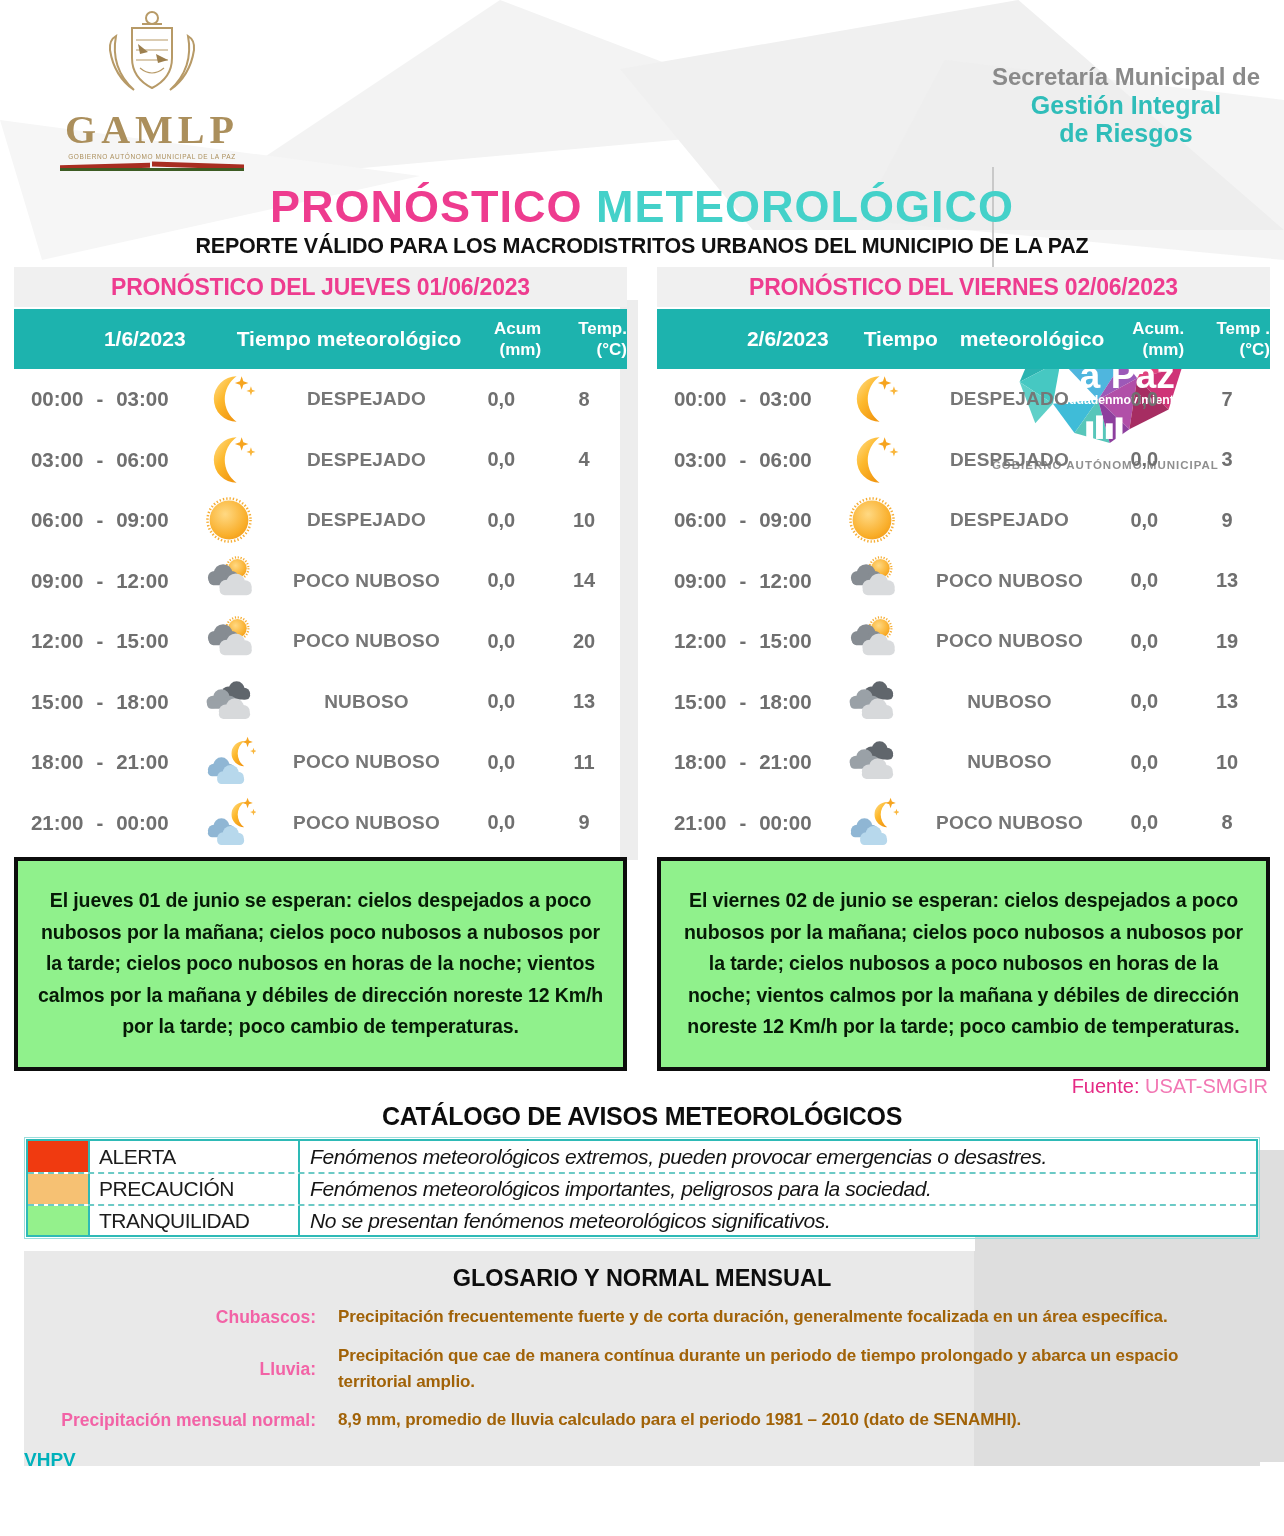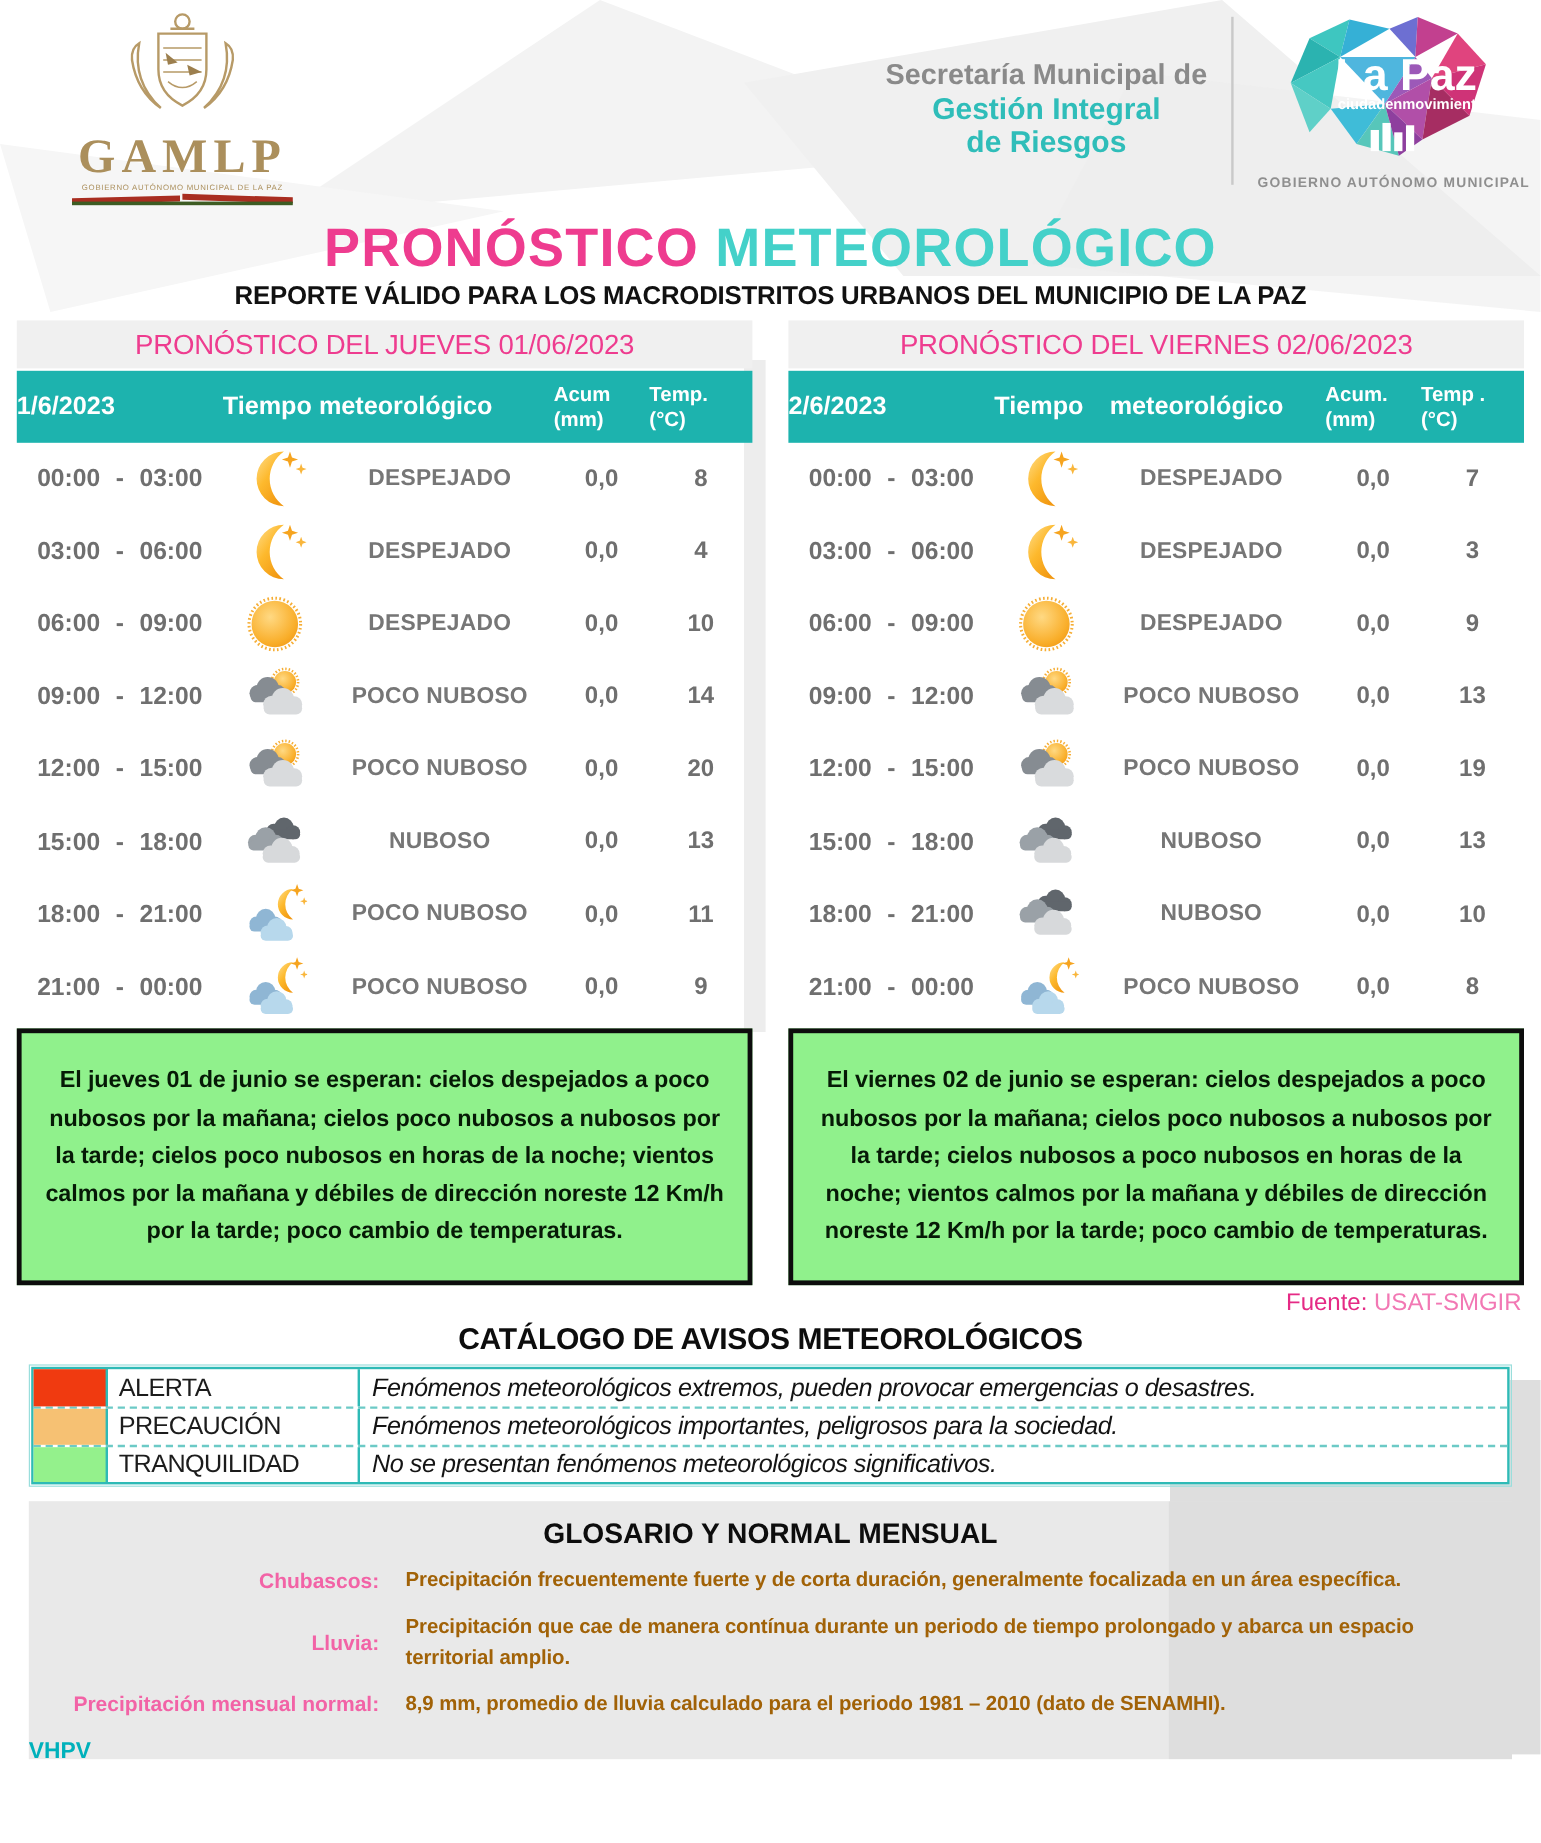--- a/index.html
+++ b/index.html
@@ -22,42 +22,42 @@
   .hdr { position:relative; height:180px; }
   .gamlp { position:absolute; left:52px; top:6px; width:200px; text-align:center; color:#ab8f5c; }
   .gamlp svg.crest { display:block; margin:0 auto; }
   .gamlp .acr { font-family:"Liberation Serif", serif; font-size:40px; letter-spacing:5px; line-height:1;font-weight:bold; }
   .gamlp .sub { font-size:6.5px; letter-spacing:.6px; margin-top:3px; white-space:nowrap; }
   .gamlp .ribbon { margin-top:2px; height:9px; position:relative; }
   .gamlp .ribbon .r1 { position:absolute; left:8px; top:2px; width:90px; height:5px; background:#a82d20; transform:skewY(-1.5deg); }
   .gamlp .ribbon .r2 { position:absolute; right:8px; top:1px; width:92px; height:5px; background:#a82d20; transform:skewY(1.8deg); }
   .gamlp .ribbon .r3 { position:absolute; left:8px; right:8px; top:6px; height:2.5px; background:#3d5c23; }
 
-  .hdr-right { position:absolute; right:24px; top:14px; display:flex; align-items:flex-start; gap:20px; }
+  .hdr-right { position:absolute; right:24px; top:28px; display:flex; align-items:flex-start; gap:20px;flex-direction:column; }
   .secretaria { text-align:center; margin-top:36px; line-height:1.12; white-space:nowrap; }
   .secretaria .l1 { color:#8a8a8a; font-size:24px; font-weight:600; }
   .secretaria .l2 { color:#2fbdb9; font-size:25px; font-weight:800; }
   .hdr-divider { width:2px; height:140px; background:#c9c9c9; }
   .lapaz { width:212px; text-align:center; }
   .lapaz .cap { margin-top:6px; color:#8f8f8f; font-size:11.5px; font-weight:700; letter-spacing:1px; white-space:nowrap; }
 
   
   .main-title { text-align:center; font-size:45px; font-weight:900; letter-spacing:1px; line-height:50px; margin-top:2px; }
   .main-title .p1 { color:#ee3c8f; }
   .main-title .p2 { color:#44d1c9; }
   .sub-title { text-align:center; font-size:21.5px; font-weight:800; color:#111; letter-spacing:-0.2px; margin-top:2px; }
 
   .band-row { display:flex; margin:8px 14px 0; gap:30px; }
   .band { flex:1; background:#f0f0f0; height:40px; display:flex; align-items:center; justify-content:center; }
-  .band .t { color:#ee3c8f; font-size:23px; font-weight:400; letter-spacing:-0.2px; }
+  .band .t { color:#ee3c8f; font-size:23px; font-weight:700; letter-spacing:-0.2px; }
 
   
   .tables { display:flex; margin:0 14px; gap:30px; }
   .ftable { flex:1; }
-  .thead { display:grid; grid-template-columns:28% 14% 31% 13% 14%; background:#1db3ae; color:#fff; height:60px; align-items:center; text-align:left; margin-top:2px; }
+  .thead { display:grid; grid-template-columns:28% 14% 31% 13% 14%; background:#1db3ae; color:#fff; height:60px; align-items:center; text-align:right; margin-top:2px; }
   .thead .hdate { font-size:21px; font-weight:800; grid-column:1; }
   .thead .htiempo { font-size:21px; font-weight:800; grid-column:2 / span 2; }
   .thead .htiempo.wide { word-spacing:16px; }
   .thead .h2l { font-size:17px; font-weight:800; line-height:1.25; }
   .frow { display:grid; grid-template-columns:28% 14% 31% 13% 14%; height:60.5px; align-items:center; color:#6f6f6f; }
   .ftime { display:flex; justify-content:center; align-items:center; gap:13px; font-size:20.5px; font-weight:700; }
   .ficon svg { width:54px; height:54px; display:block; margin:0 auto; }
   .fcond { text-align:center; font-size:19px; font-weight:700; color:#767676; letter-spacing:.2px; }
   .facum,.ftemp { text-align:center; font-size:20px; font-weight:700; }
 

